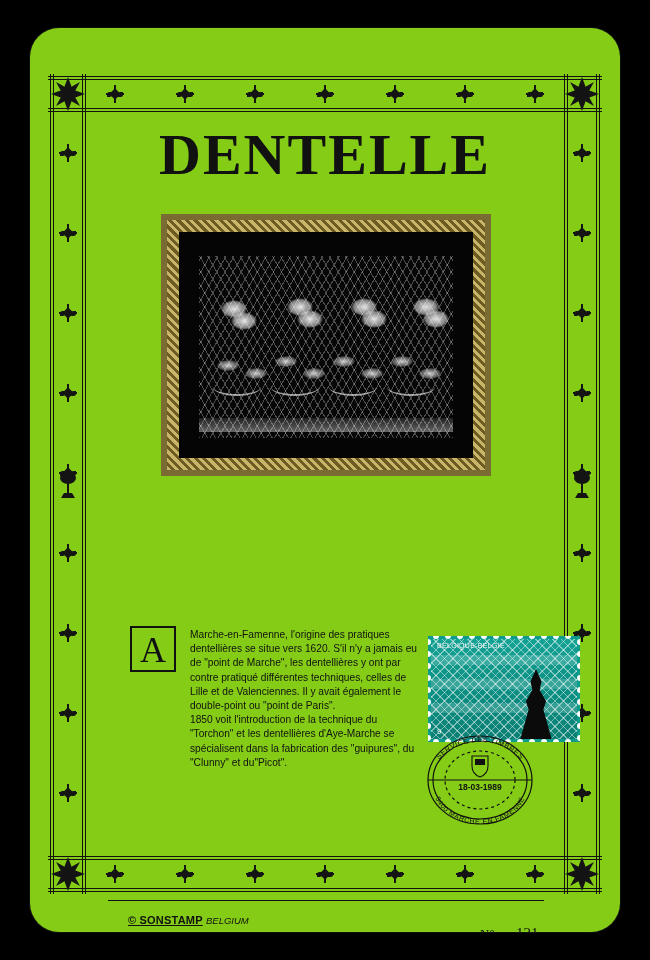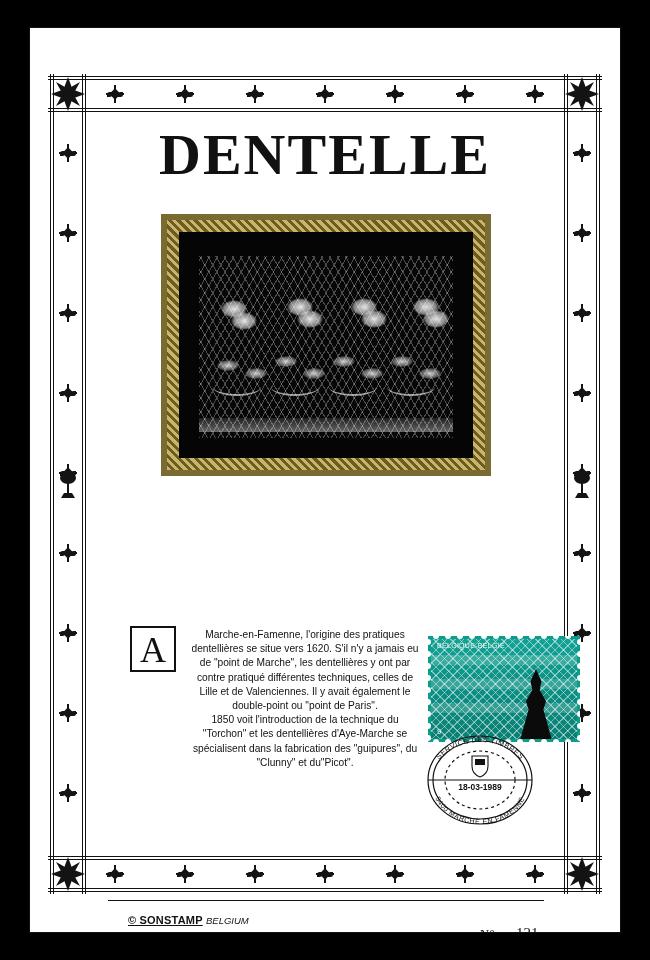--- a/index.html
+++ b/index.html
@@ -22,23 +22,24 @@
     background: #000;
   }
 
   
   #card {
     position: absolute;
     left: 30px;
     top: 28px;
     width: 590px;
     height: 904px;
-    background: #ffffff;
+    background: #84cc16;
     box-shadow: 0 0 0 1px #111;
     overflow: hidden;
+    border-radius: 29px;
   }
 
   
   .frame-border {
     position: absolute;
     box-sizing: border-box;
   }
   #frame-top    { left: 18px;  top: 46px;   width: 554px; height: 40px; }
   #frame-bottom { left: 18px;  top: 826px;  width: 554px; height: 40px; }
   #frame-left   { left: 18px;  top: 46px;   width: 40px;  height: 820px; }
@@ -193,21 +194,21 @@
     box-sizing: border-box;
   }
   #body-text {
     position: absolute;
     left: 160px;
     top: 600px;
     width: 230px;
     font-size: 10.2px;
     line-height: 14.2px;
     color: #111;
-    text-align: center;
+    text-align: left;
   }
   #body-text p { margin: 0; }
 
   
   #stamp {
     position: absolute;
     left: 398px;
     top: 608px;
     width: 152px;
     height: 106px;

